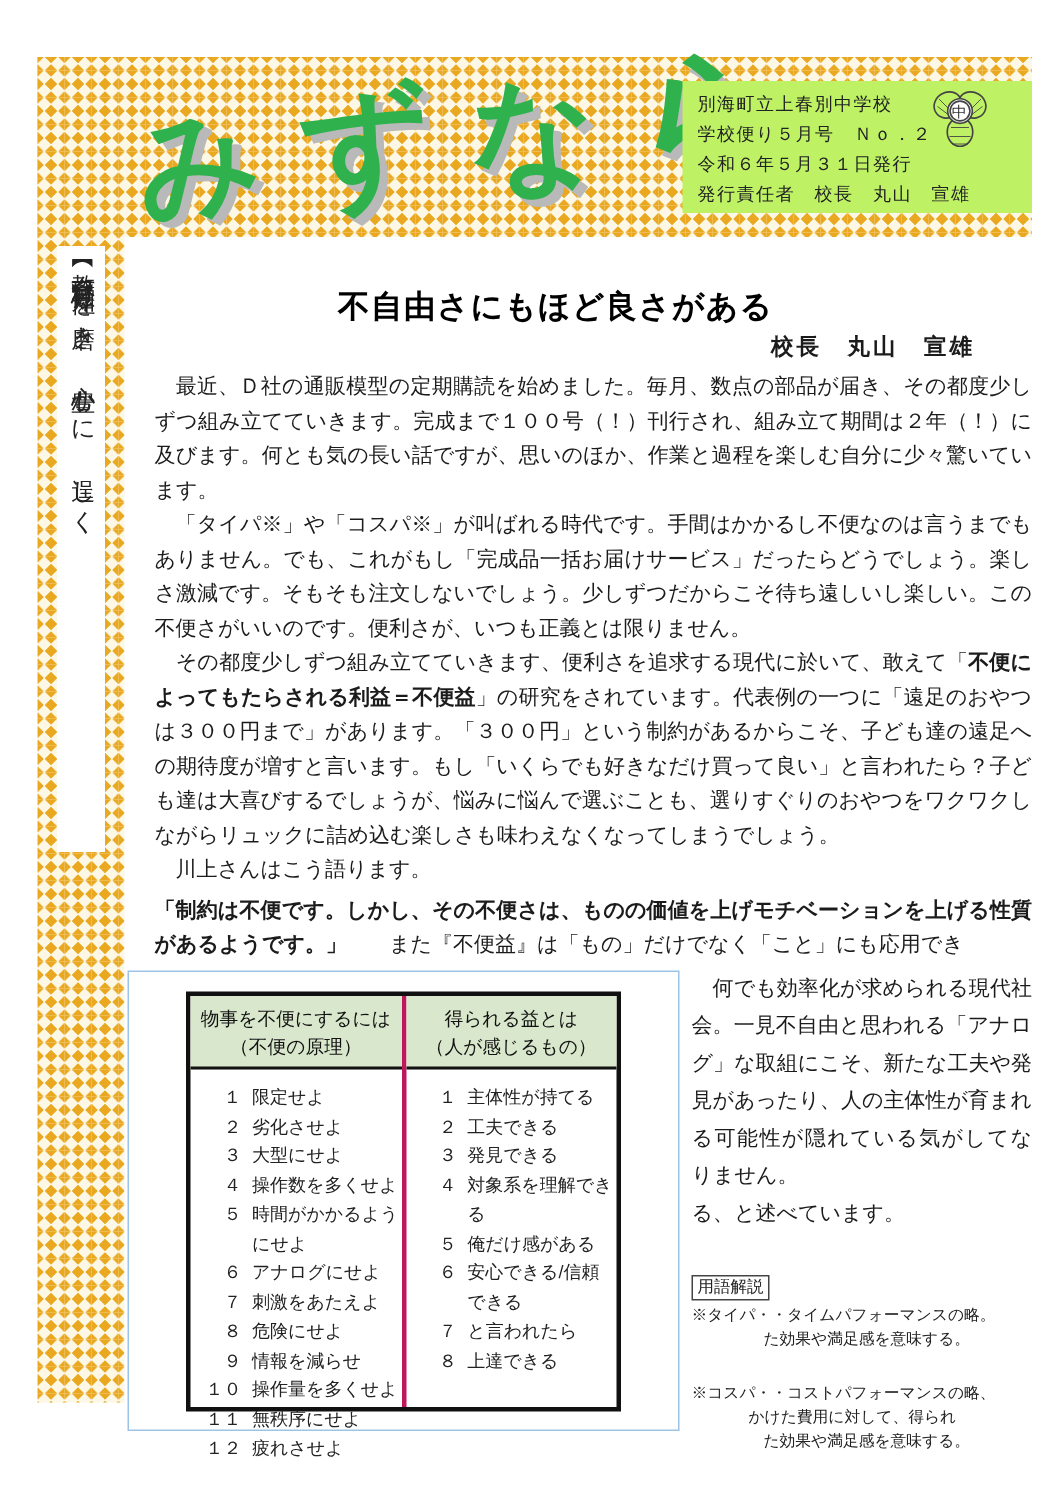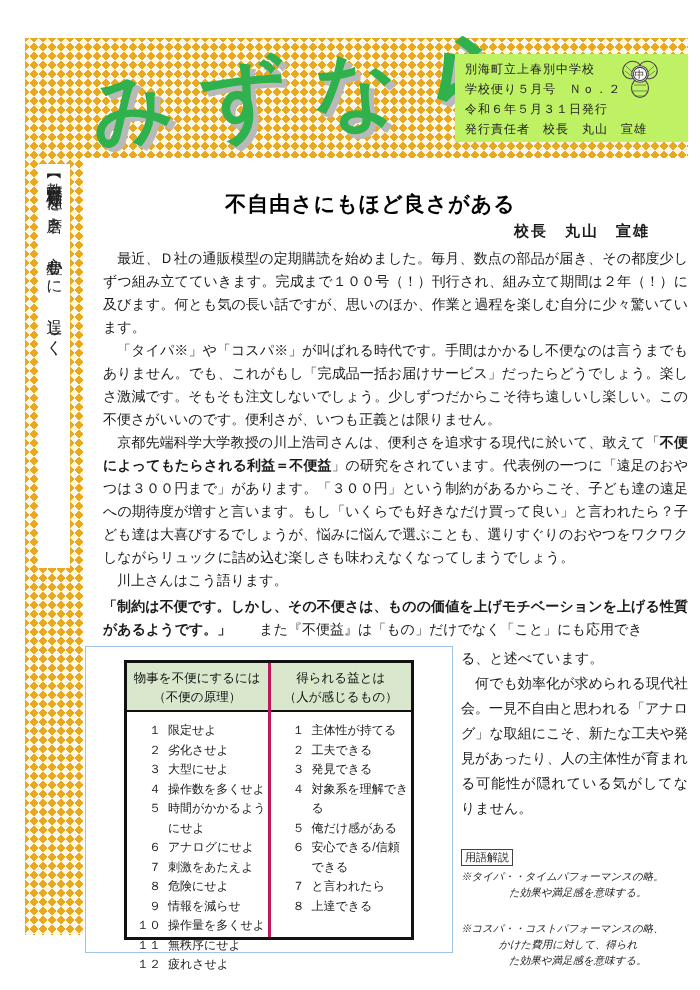--- a/index.html
+++ b/index.html
@@ -78,21 +78,21 @@
   .t-item { display:flex; font-family:"Liberation Sans", sans-serif;
     font-size:12px; line-height:19.5px; color:#222; }
   .t-no { width:34px; text-align:right; margin-right:7px; flex:none; }
 
   .right-col { flex:1; padding-left:8px; }
   .right-col p { font-size:14px; line-height:25px; text-align:justify; }
   .glossary { margin-top:26px; }
   .g-label { display:inline-block; border:1px solid #444; font-size:11px;
     padding:0 3px; line-height:15px; margin-bottom:3px; color:#222; }
   .g-entry { font-size:10.5px; line-height:16px; color:#222; margin-bottom:20px; }
-  .g-entry span { display:block;font-style:italic; }
+  .g-entry span { display:block; }
   .g-entry .gl2 { padding-left:38px; }
   .g-entry .gl3 { padding-left:48px; }
 
   .footer-page { position:absolute; left:0; top:940px; width:700px;
     text-align:center; font-size:14px; color:#222; }
 </style>
 </head>
 <body>
 
 <div class="page">
@@ -130,21 +130,21 @@
     </svg>
   </div>
 
   <div class="main">
     <h1 class="article-title">不自由さにもほど良さがある</h1>
     <div class="author">校長　丸山　宣雄</div>
 
     <div class="body-text">
       <p>　最近、Ｄ社の通販模型の定期購読を始めました。毎月、数点の部品が届き、その都度少しずつ組み立てていきます。完成まで１００号（！）刊行され、組み立て期間は２年（！）に及びます。何とも気の長い話ですが、思いのほか、作業と過程を楽しむ自分に少々驚いています。</p>
       <p>　「タイパ※」や「コスパ※」が叫ばれる時代です。手間はかかるし不便なのは言うまでもありません。でも、これがもし「完成品一括お届けサービス」だったらどうでしょう。楽しさ激減です。そもそも注文しないでしょう。少しずつだからこそ待ち遠しいし楽しい。この不便さがいいのです。便利さが、いつも正義とは限りません。</p>
-      <p><span>　京都先端科学大学教授の川上浩司さんは、便利さを追求する現代に於いて、敢えて「</span><span class="b">不便によってもたらされる利益＝不便益</span><span>」の研究をされています。代表例の一つに「遠足のおやつは３００円まで」があります。「３００円」という制約があるからこそ、子ども達の遠足への期待度が増すと言います。もし「いくらでも好きなだけ買って良い」と言われたら？子ども達は大喜びするでしょうが、悩みに悩んで選ぶことも、選りすぐりのおやつをワクワクしながらリュックに詰め込む楽しさも味わえなくなってしまうでしょう。</span></p>
+      <p><span>　その都度少しずつ組み立てていきます、便利さを追求する現代に於いて、敢えて「</span><span class="b">不便によってもたらされる利益＝不便益</span><span>」の研究をされています。代表例の一つに「遠足のおやつは３００円まで」があります。「３００円」という制約があるからこそ、子ども達の遠足への期待度が増すと言います。もし「いくらでも好きなだけ買って良い」と言われたら？子ども達は大喜びするでしょうが、悩みに悩んで選ぶことも、選りすぐりのおやつをワクワクしながらリュックに詰め込む楽しさも味わえなくなってしまうでしょう。</span></p>
       <p>　川上さんはこう語ります。</p>
       <p class="quote"><span>「制約は不便です。しかし、その不便さは、ものの価値を上げモチベーションを上げる性質があるようです。」</span><span class="rest">　　また『不便益』は「もの」だけでなく「こと」にも応用でき</span></p>
     </div>
 
     <div class="lower">
 
       <div class="table-box">
         <div class="ftable">
           <div class="fcol">
             <div class="fhead">
@@ -239,22 +239,22 @@
                 <div class="t-item">
                   <span class="t-no">８</span>
                   <span>上達できる</span>
                 </div>
               </div>
           </div>
         </div>
       </div>
 
       <div class="right-col">
+        <p>　何でも効率化が求められる現代社会。一見不自由と思われる「アナログ」な取組にこそ、新たな工夫や発見があったり、人の主体性が育まれる可能性が隠れている気がしてなりません。</p>
         <p>る、と述べています。</p>
-        <p>　何でも効率化が求められる現代社会。一見不自由と思われる「アナログ」な取組にこそ、新たな工夫や発見があったり、人の主体性が育まれる可能性が隠れている気がしてなりません。</p>
 
         <div class="glossary">
           <span class="g-label">用語解説</span>
           <div class="g-entry">
             <span>※タイパ・・タイムパフォーマンスの略。</span>
             <span class="gl3">た効果や満足感を意味する。</span>
           </div>
           <div class="g-entry">
             <span>※コスパ・・コストパフォーマンスの略、</span>
             <span class="gl2">かけた費用に対して、得られ</span>

